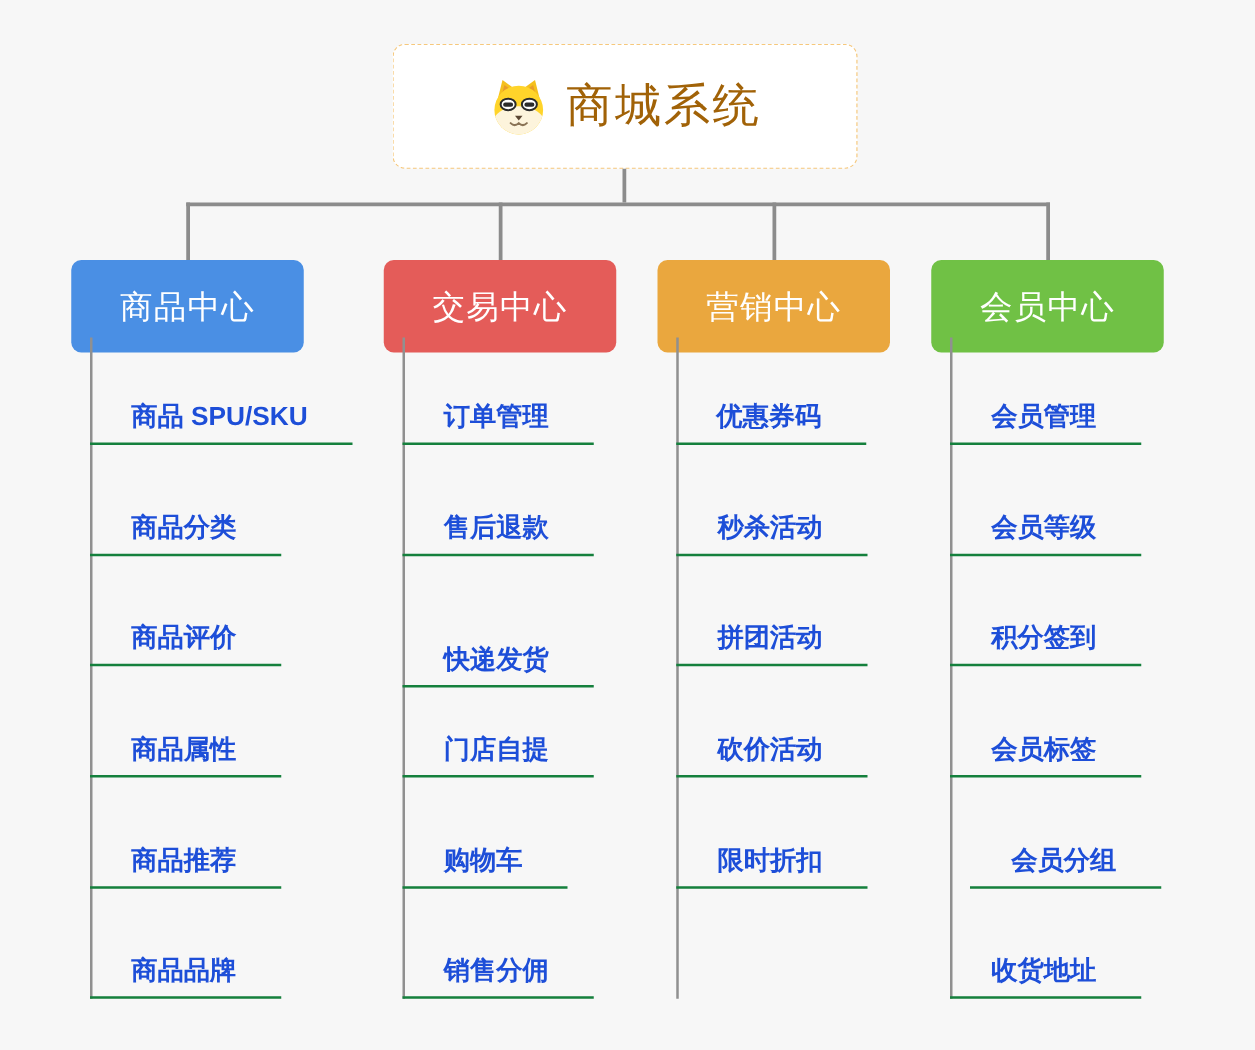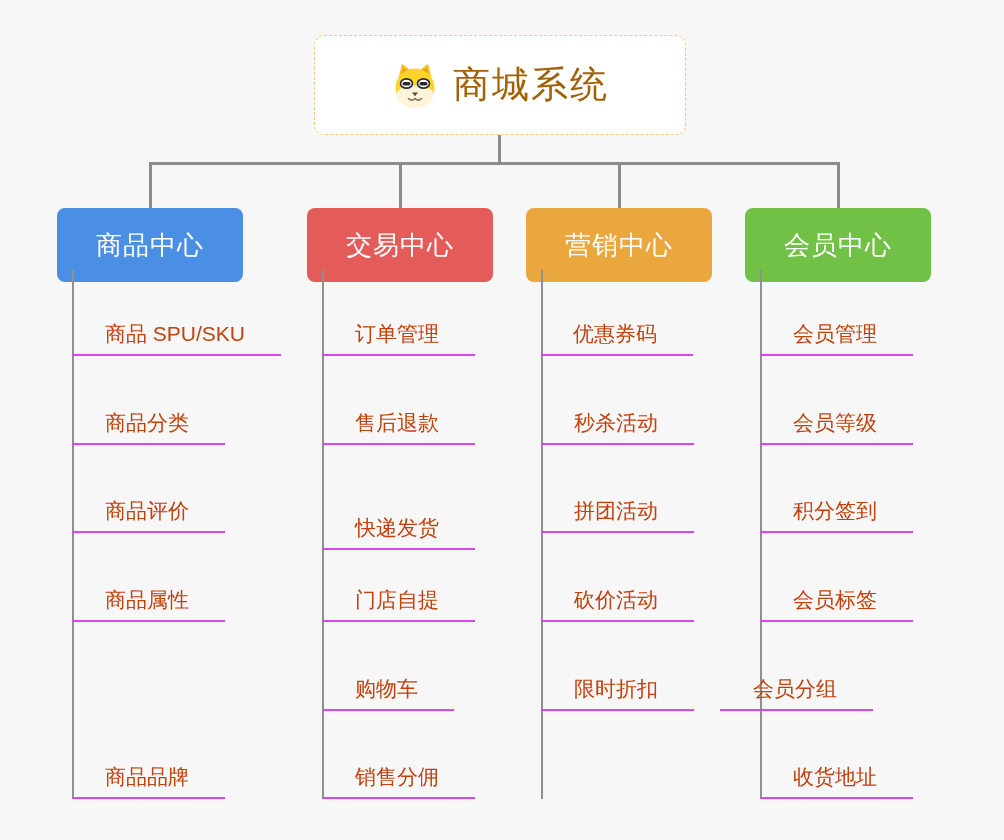--- a/index.html
+++ b/index.html
@@ -39,25 +39,26 @@
     cursor:default;
   }
   .branch-line{
     position:absolute;
     top:270px;width:2px;height:529px;
     background:#909090;
   }
   .leaf{
     position:absolute;
     padding:0 36px 7px 33px;
-    border-bottom:2px solid #d946ef;
+    border-bottom:2px solid #15803d;
     font-size:21px;
     line-height:27px;
-    color:#c2410c;
+    color:#1d4ed8;
     white-space:nowrap;
+    font-weight:bold;
   }
 </style>
 </head>
 <body>
 
 <div id="canvas">
 
   <div class="root-node">
     <span style="display:inline-flex;">
       <svg width="48" height="48" viewBox="0 0 48 48">
@@ -88,20 +89,21 @@
     <div class="connector" style="left: 149px; top: 162px; width: 3px; height: 46px; background: rgb(140, 140, 140);"></div>
     <div class="connector" style="left: 399px; top: 162px; width: 3px; height: 46px; background: rgb(140, 140, 140);"></div>
     <div class="connector" style="left: 618px; top: 162px; width: 3px; height: 46px; background: rgb(140, 140, 140);"></div>
     <div class="connector" style="left: 837px; top: 162px; width: 3px; height: 46px; background: rgb(140, 140, 140);"></div>
     <div class="branch-header" style="left: 57px; background: rgb(74, 143, 228);">商品中心</div>
     <div class="branch-line" style="left: 72px;"></div>
     <div class="leaf" style="left: 72px; top: 320px;">商品 SPU/SKU</div>
     <div class="leaf" style="left: 72px; top: 409px;">商品分类</div>
     <div class="leaf" style="left: 72px; top: 497px;">商品评价</div>
     <div class="leaf" style="left: 72px; top: 586px;">商品属性</div>
+    <div class="leaf" style="left: 72px; top: 675px;">商品推荐</div>
     <div class="leaf" style="left: 72px; top: 763px;">商品品牌</div>
     <div class="branch-header" style="left: 307px; background: rgb(228, 92, 89);">交易中心</div>
     <div class="branch-line" style="left: 322px;"></div>
     <div class="leaf" style="left: 322px; top: 320px;">订单管理</div>
     <div class="leaf" style="left: 322px; top: 409px; text-align: right;">售后退款</div>
     <div class="leaf" style="left: 322px; top: 497px; margin-top: 17px;">快递发货</div>
     <div class="leaf" style="left: 322px; top: 586px;">门店自提</div>
     <div class="leaf" style="left: 322px; top: 675px;">购物车</div>
     <div class="leaf" style="left: 322px; top: 763px;">销售分佣</div>
     <div class="branch-header" style="left: 526px; background: rgb(234, 167, 62);">营销中心</div>
@@ -110,15 +112,15 @@
     <div class="leaf" style="left: 541px; top: 409px;">秒杀活动</div>
     <div class="leaf" style="left: 541px; top: 497px;">拼团活动</div>
     <div class="leaf" style="left: 541px; top: 586px;">砍价活动</div>
     <div class="leaf" style="left: 541px; top: 675px;">限时折扣</div>
     <div class="branch-header" style="left: 745px; background: rgb(112, 193, 69);">会员中心</div>
     <div class="branch-line" style="left: 760px;"></div>
     <div class="leaf" style="left: 760px; top: 320px;">会员管理</div>
     <div class="leaf" style="left: 760px; top: 409px;">会员等级</div>
     <div class="leaf" style="left: 760px; top: 497px;">积分签到</div>
     <div class="leaf" style="left: 760px; top: 586px;">会员标签</div>
-    <div class="leaf" style="left: 720px; top: 675px;">会员分组</div>
+    <div class="leaf" style="left: 776px; top: 675px;">会员分组</div>
     <div class="leaf" style="left: 760px; top: 763px;">收货地址</div>
   </div>
 
 </body></html>

